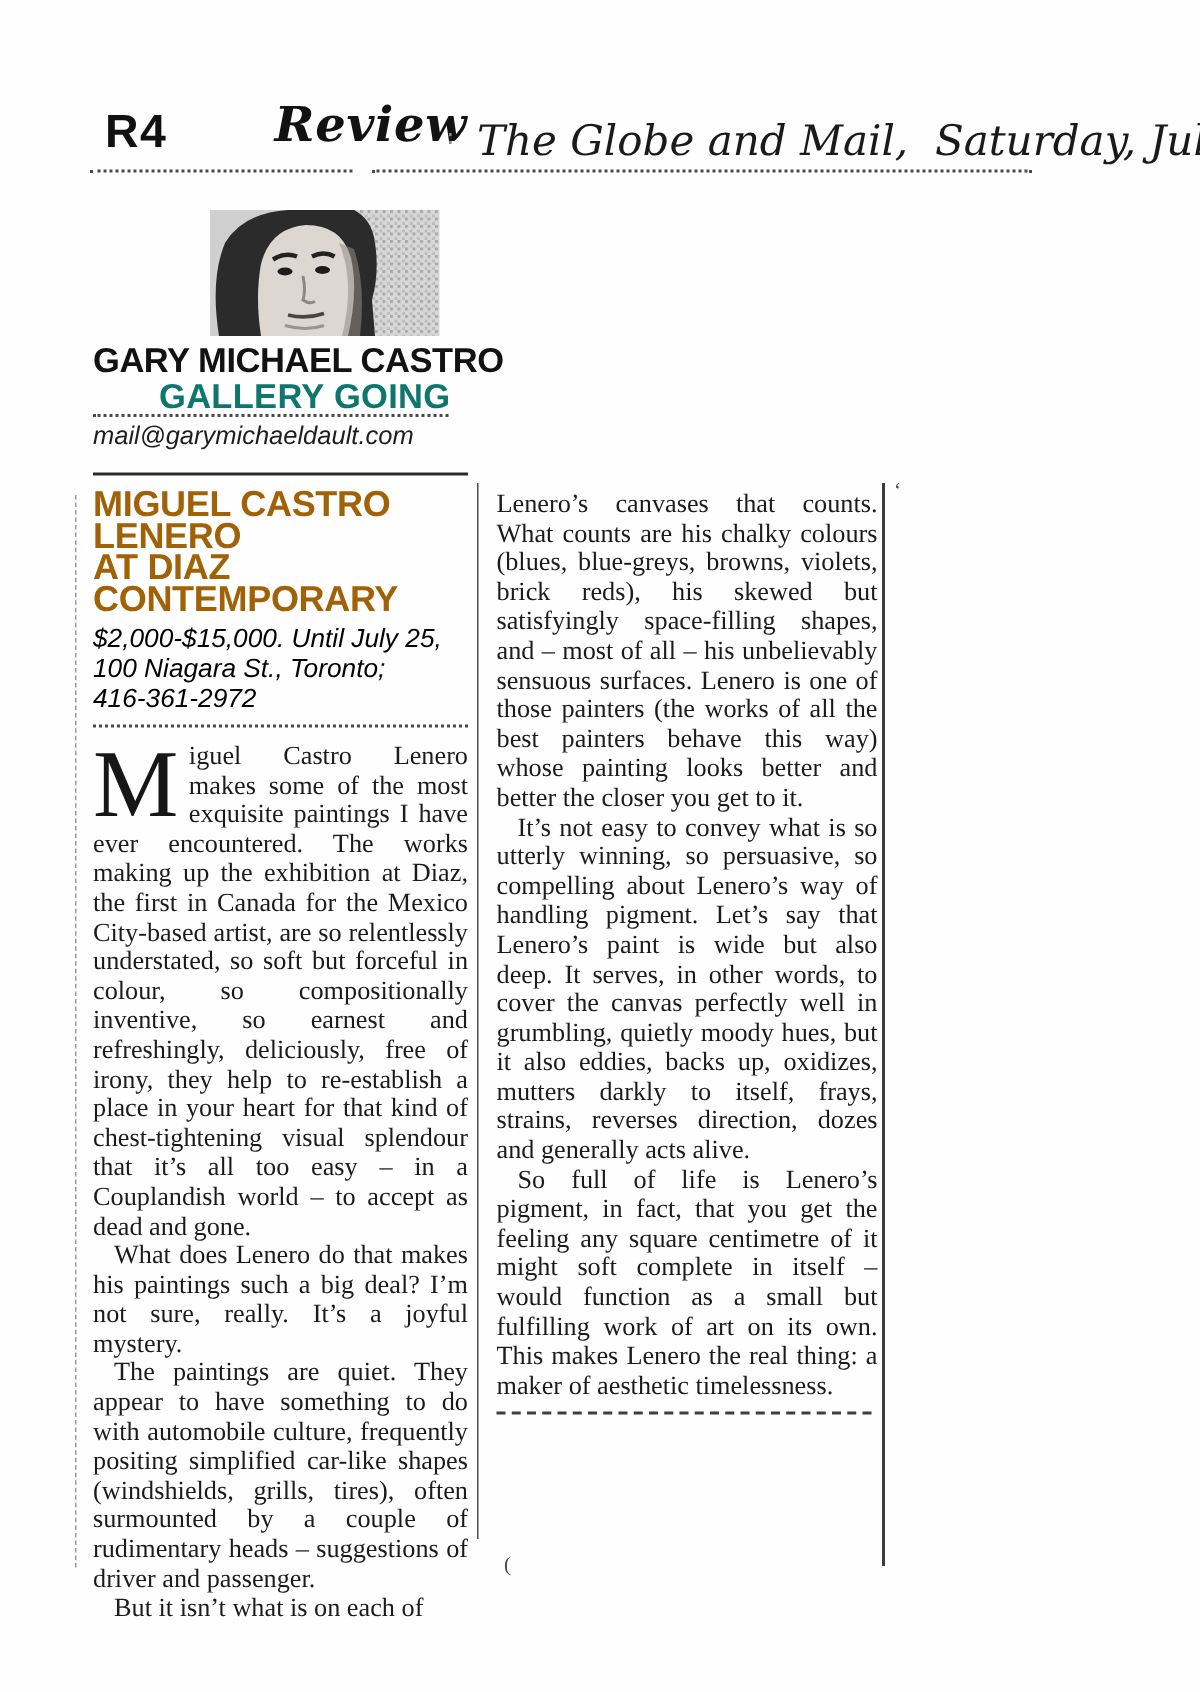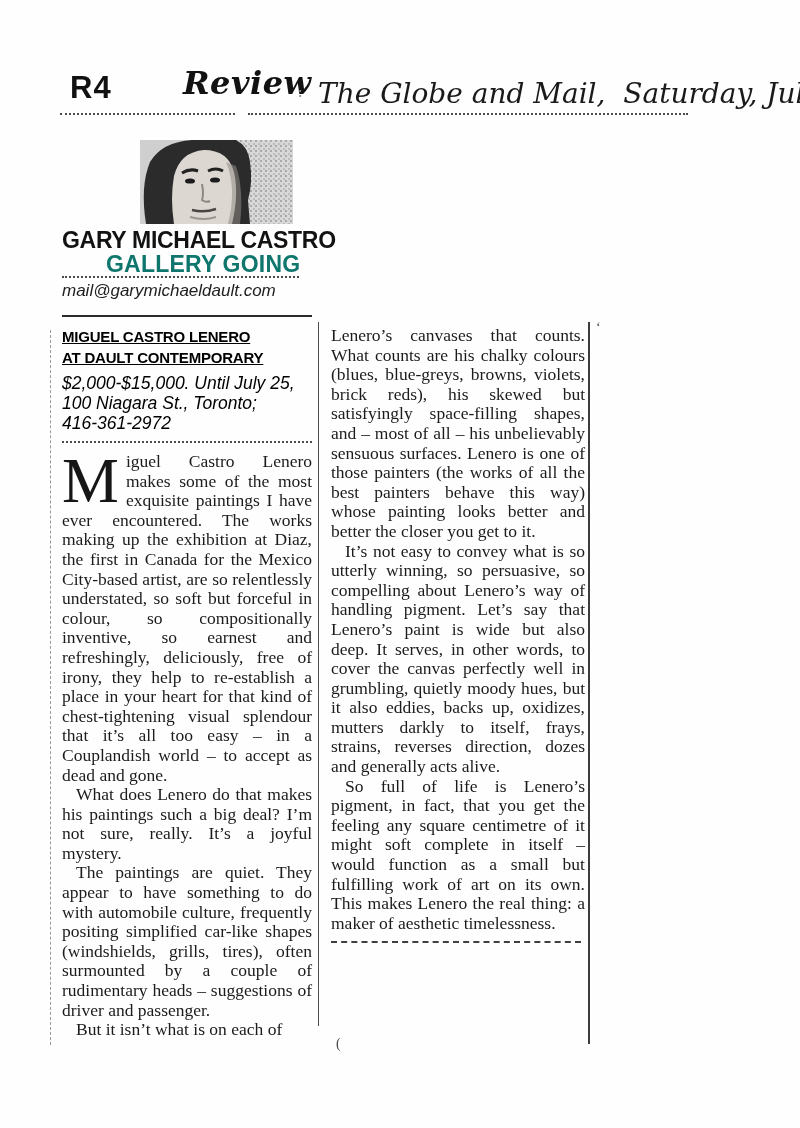--- a/index.html
+++ b/index.html
@@ -55,21 +55,21 @@
   .vrule-left   { left:50px;  top:330px; height:715px; border-left:1px dashed #9a9a9a; }
   .vrule-mid    { left:318px; top:322px; height:704px; border-left:1px solid #4f4f4f; }
   .vrule-right  { left:588px; top:322px; height:722px; border-left:2px solid #3c3c3c; }
   
   .left-col  { position:absolute; left:62px;  top:315px; width:250px; }
   .right-col { position:absolute; left:331px; top:326px; width:254px; }
   .listing-toprule { border-top:2px solid #2a2a2a; width:250px; }
   .listing-title {
     margin-top:9px;
     font-family:"Liberation Sans", sans-serif; font-weight:bold;
-    font-size:15px; line-height:21px; color:#000000; letter-spacing:-0.2px;text-decoration:underline;
+    font-size:24px; line-height:21px; color:#a16207; letter-spacing:-0.2px;
   }
   .listing-details {
     margin-top:5px;
     font-family:"Liberation Sans", sans-serif; font-style:italic;
     font-size:17.5px; line-height:20px; color:#000000;
   }
   .listing-botrule { margin-top:8px; border-bottom:2px dotted #4a4a4a; width:250px; }
   
   .body { font-size:17.5px; line-height:19.6px; text-align:justify; color:#1b1b1b; }
   .left-col .body { margin-top:9px; }
@@ -136,21 +136,21 @@
   <div class="author-email">mail@garymichaeldault.com</div>
 
   <div class="vrule vrule-left"></div>
   <div class="vrule vrule-mid"></div>
   <div class="vrule vrule-right"></div>
 
   <section class="left-col">
     <div class="listing-toprule"></div>
     <div class="listing-title">
       <div>MIGUEL CASTRO LENERO</div>
-      <div>AT DAULT CONTEMPORARY</div>
+      <div>AT DIAZ CONTEMPORARY</div>
     </div>
     <div class="listing-details">
       <div>$2,000-$15,000. Until July 25,</div>
       <div>100 Niagara St., Toronto;</div>
       <div>416-361-2972</div>
     </div>
     <div class="listing-botrule"></div>
 
     <div class="body">
       <p class="flush"><span class="drop-cap">M</span><span>iguel Castro Lenero makes some of the most exquisite paintings I have ever encountered. The works making up the exhibition at Diaz, the first in Canada for the Mexico City-based artist, are so relentlessly understated, so soft but forceful in colour, so compositionally inventive, so earnest and refreshingly, deliciously, free of irony, they help to re-establish a place in your heart for that kind of chest-tightening visual splendour that it’s all too easy – in a Couplandish world – to accept as dead and gone.</span></p>

